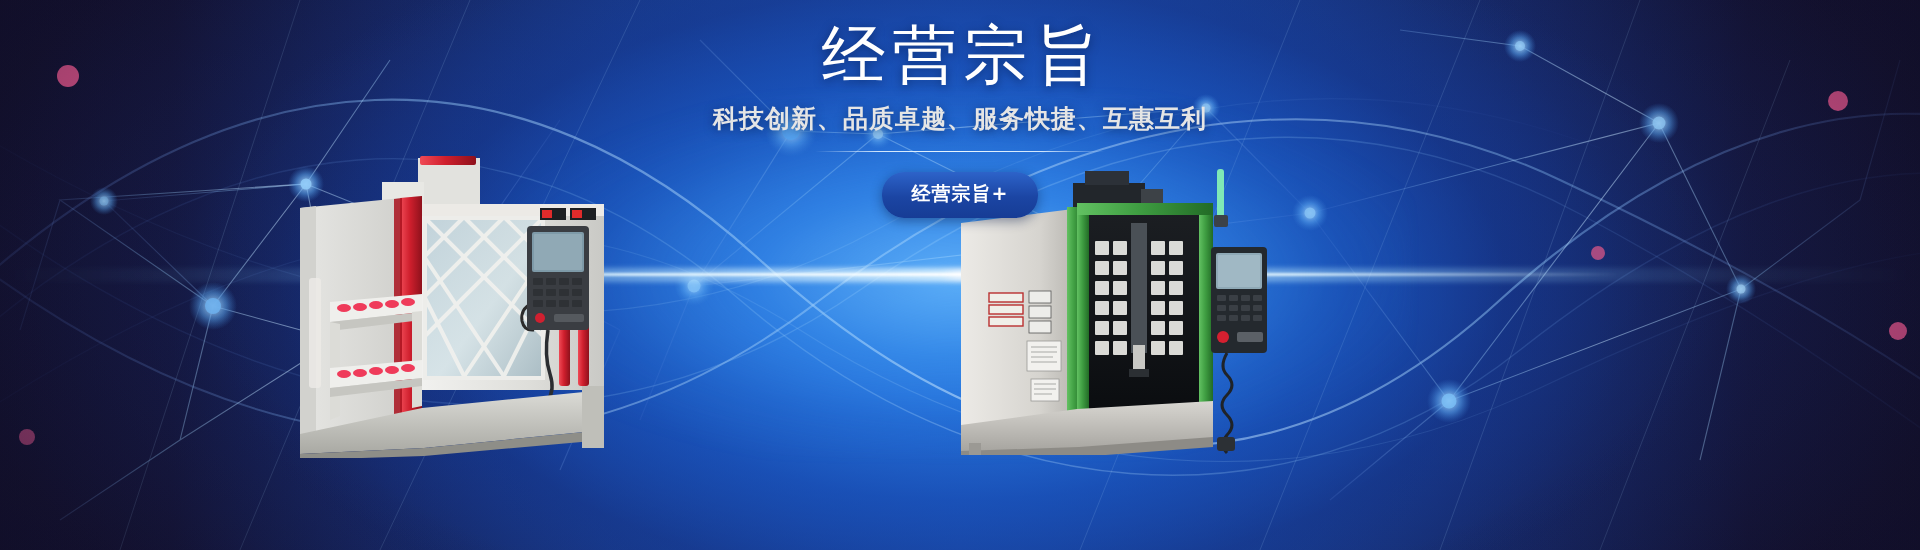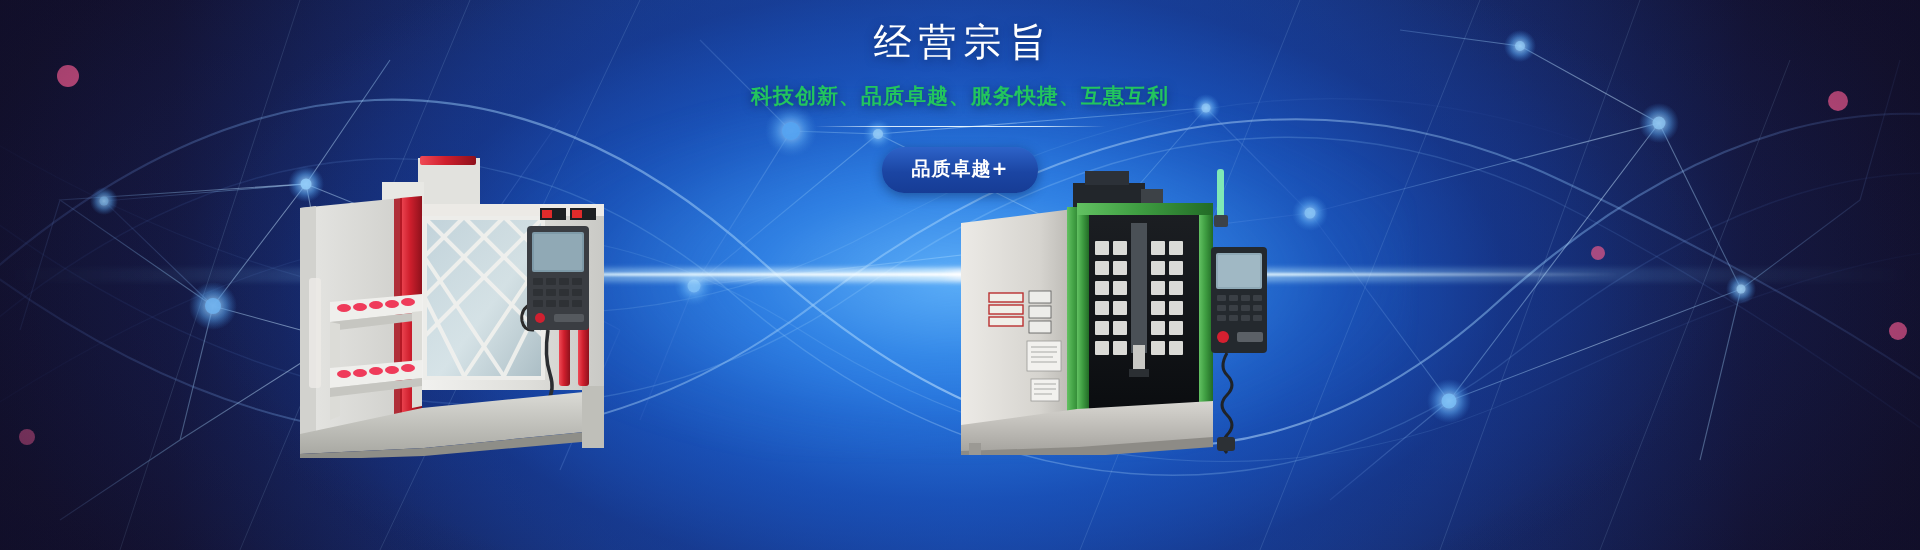--- a/index.html
+++ b/index.html
@@ -59,27 +59,27 @@
 
   svg.layer { position:absolute; inset:0; width:1920px; height:550px; }
 
   
   .text-block {
     position:absolute; left:0; right:0; top:22px;
     text-align:center; z-index:40;
     text-shadow:0 2px 10px rgba(4,22,62,.55);
   }
   .headline {
-    font-size:38px; line-height:1.06; color:#ffffff; font-weight:400;
+    font-size:64px; line-height:1.06; color:#ffffff; font-weight:400;
     letter-spacing:7px; text-indent:7px;
     font-family:Liberation Sans, sans-serif;
   }
   .subhead {
-    margin-top:20px;
-    font-size:21px; color:#22c55e; font-weight:700; letter-spacing:1px;
+    margin-top:12px;
+    font-size:25px; color:#e5e5e5; font-weight:700; letter-spacing:1px;
     font-family:"DejaVu Sans","Liberation Sans",sans-serif;
   }
   .rule {
     width:290px; height:1px; margin:16px auto 0;
     background:linear-gradient(90deg, rgba(210,235,255,0) 0%, rgba(223,240,255,.92) 22%, rgba(235,248,255,.98) 50%, rgba(223,240,255,.92) 78%, rgba(210,235,255,0) 100%);
   }
   .tagline {
     margin-top:13px;
     font-size:27px; color:#ffffff; font-weight:700; letter-spacing:.5px;
     font-family:"DejaVu Sans","Liberation Sans",sans-serif;
@@ -445,18 +445,18 @@
     <polygon points="6,260 122,244 258,236 258,276 124,286 6,290" fill="url(#mrBase)"></polygon>
     <polygon points="6,286 124,282 258,272 258,282 124,292 6,296" fill="#8d8b86"></polygon>
     <rect x="14" y="278" width="12" height="16" fill="#9b9994"></rect>
   </svg>
 
   <div class="text-block">
     <div class="headline">经营宗旨</div>
     <div class="subhead">科技创新、品质卓越、服务快捷、互惠互利</div>
     <div class="rule"></div>
     <div class="cta-wrap">
-      <button class="cta">品质卓越+</button>
+      <button class="cta">经营宗旨+</button>
     </div>
   </div>
 
   <div class="bg-vignette"></div>
 </div>
 
 </body></html>

